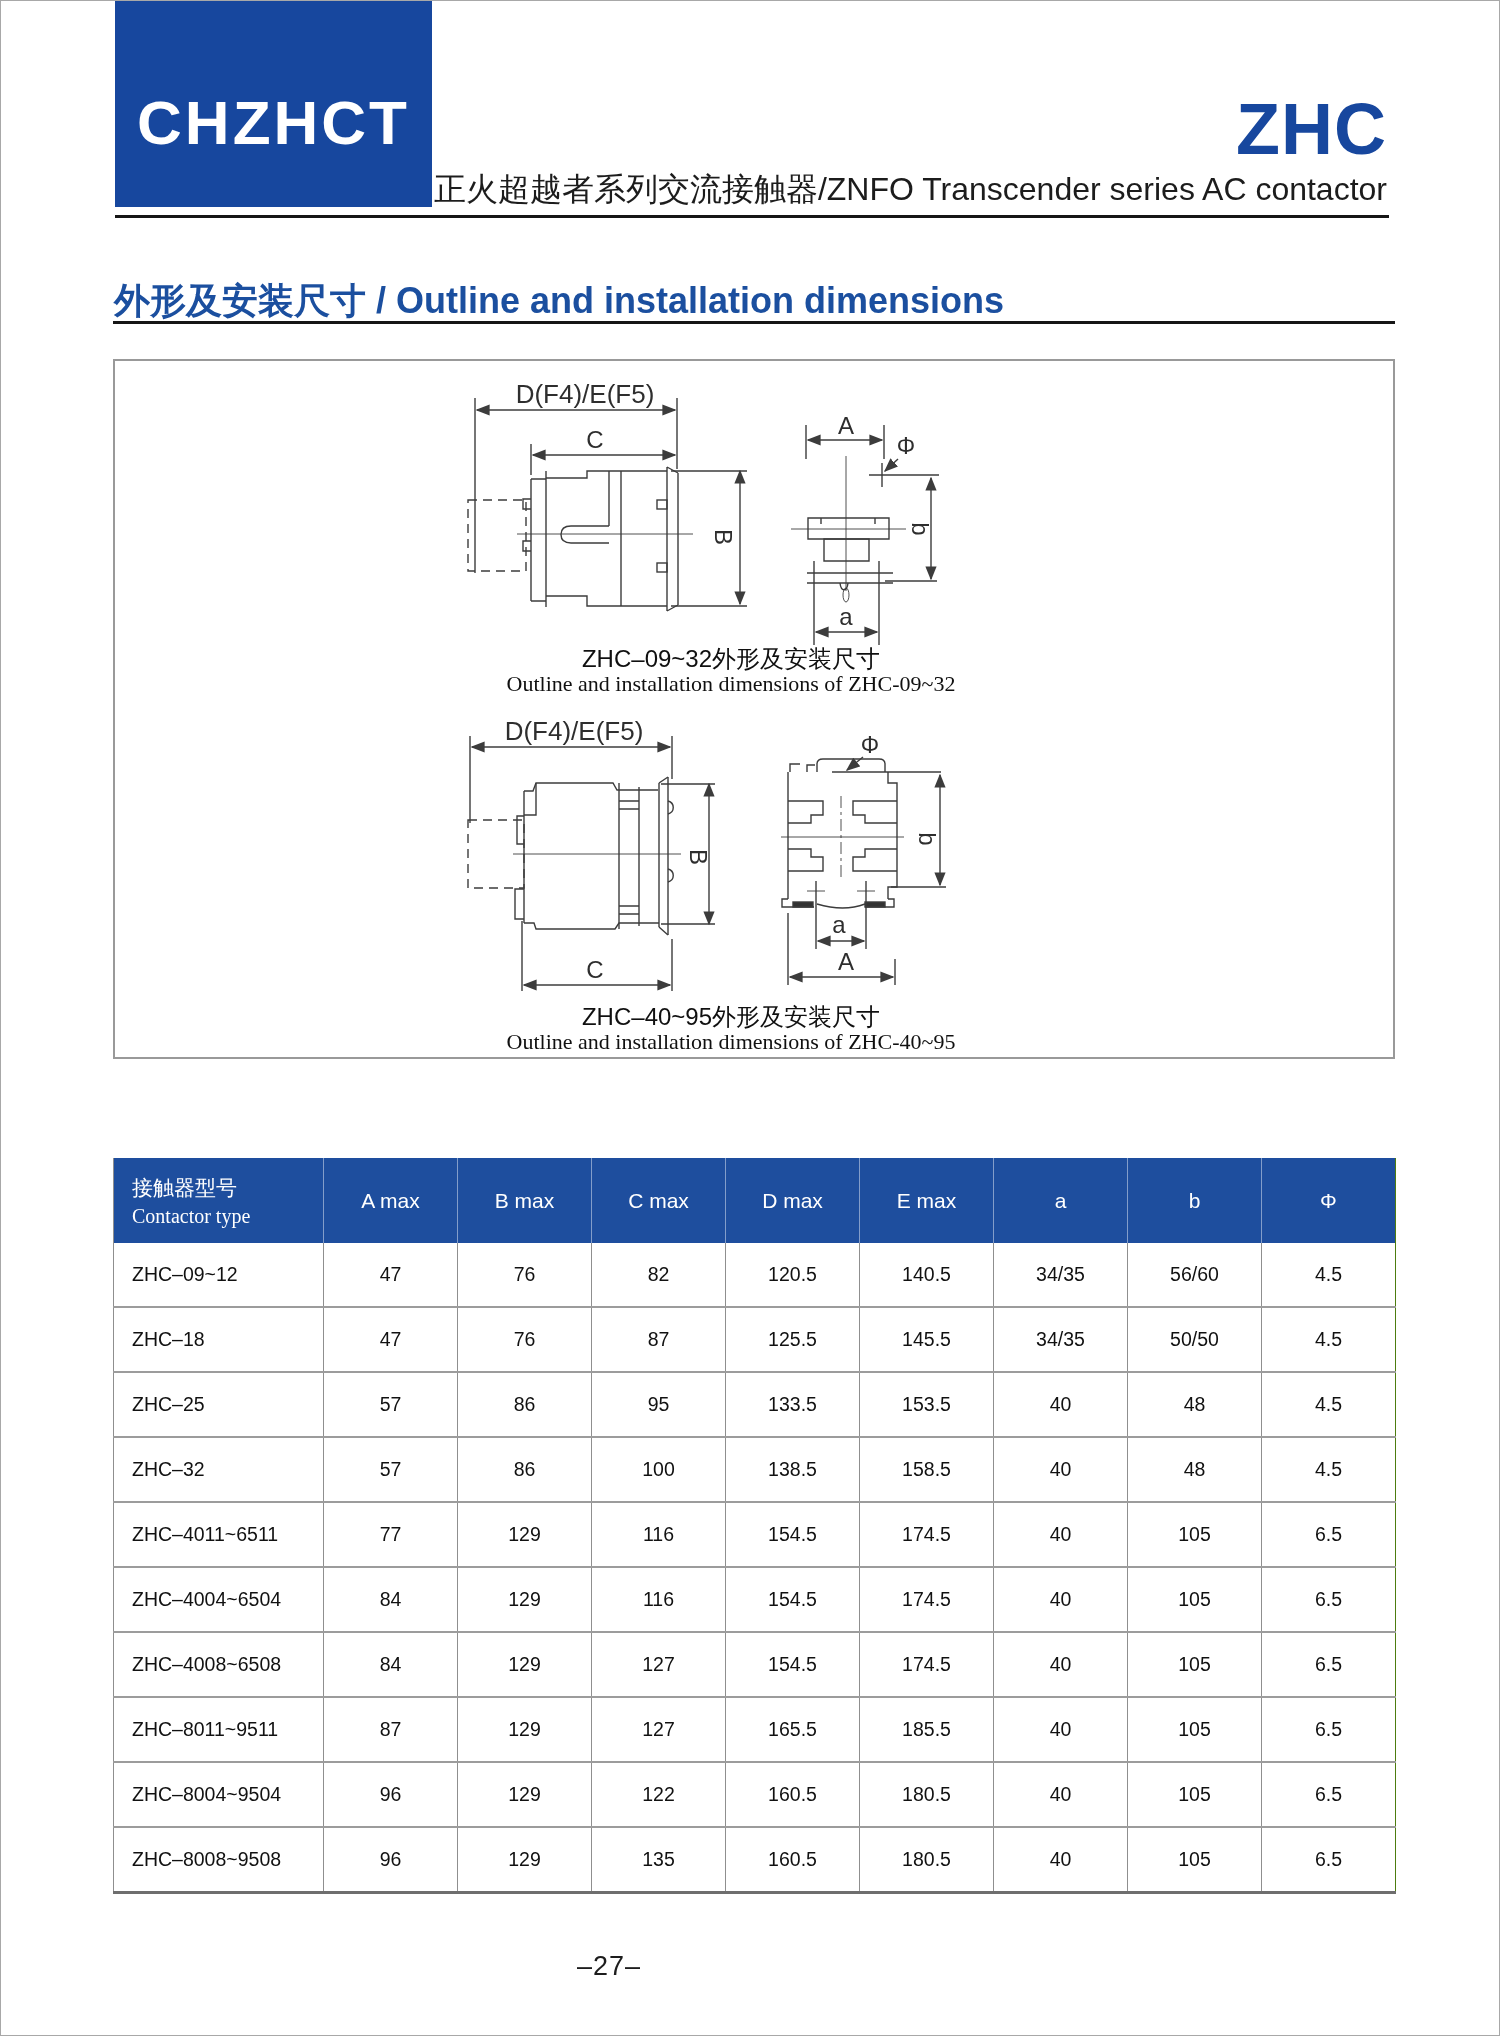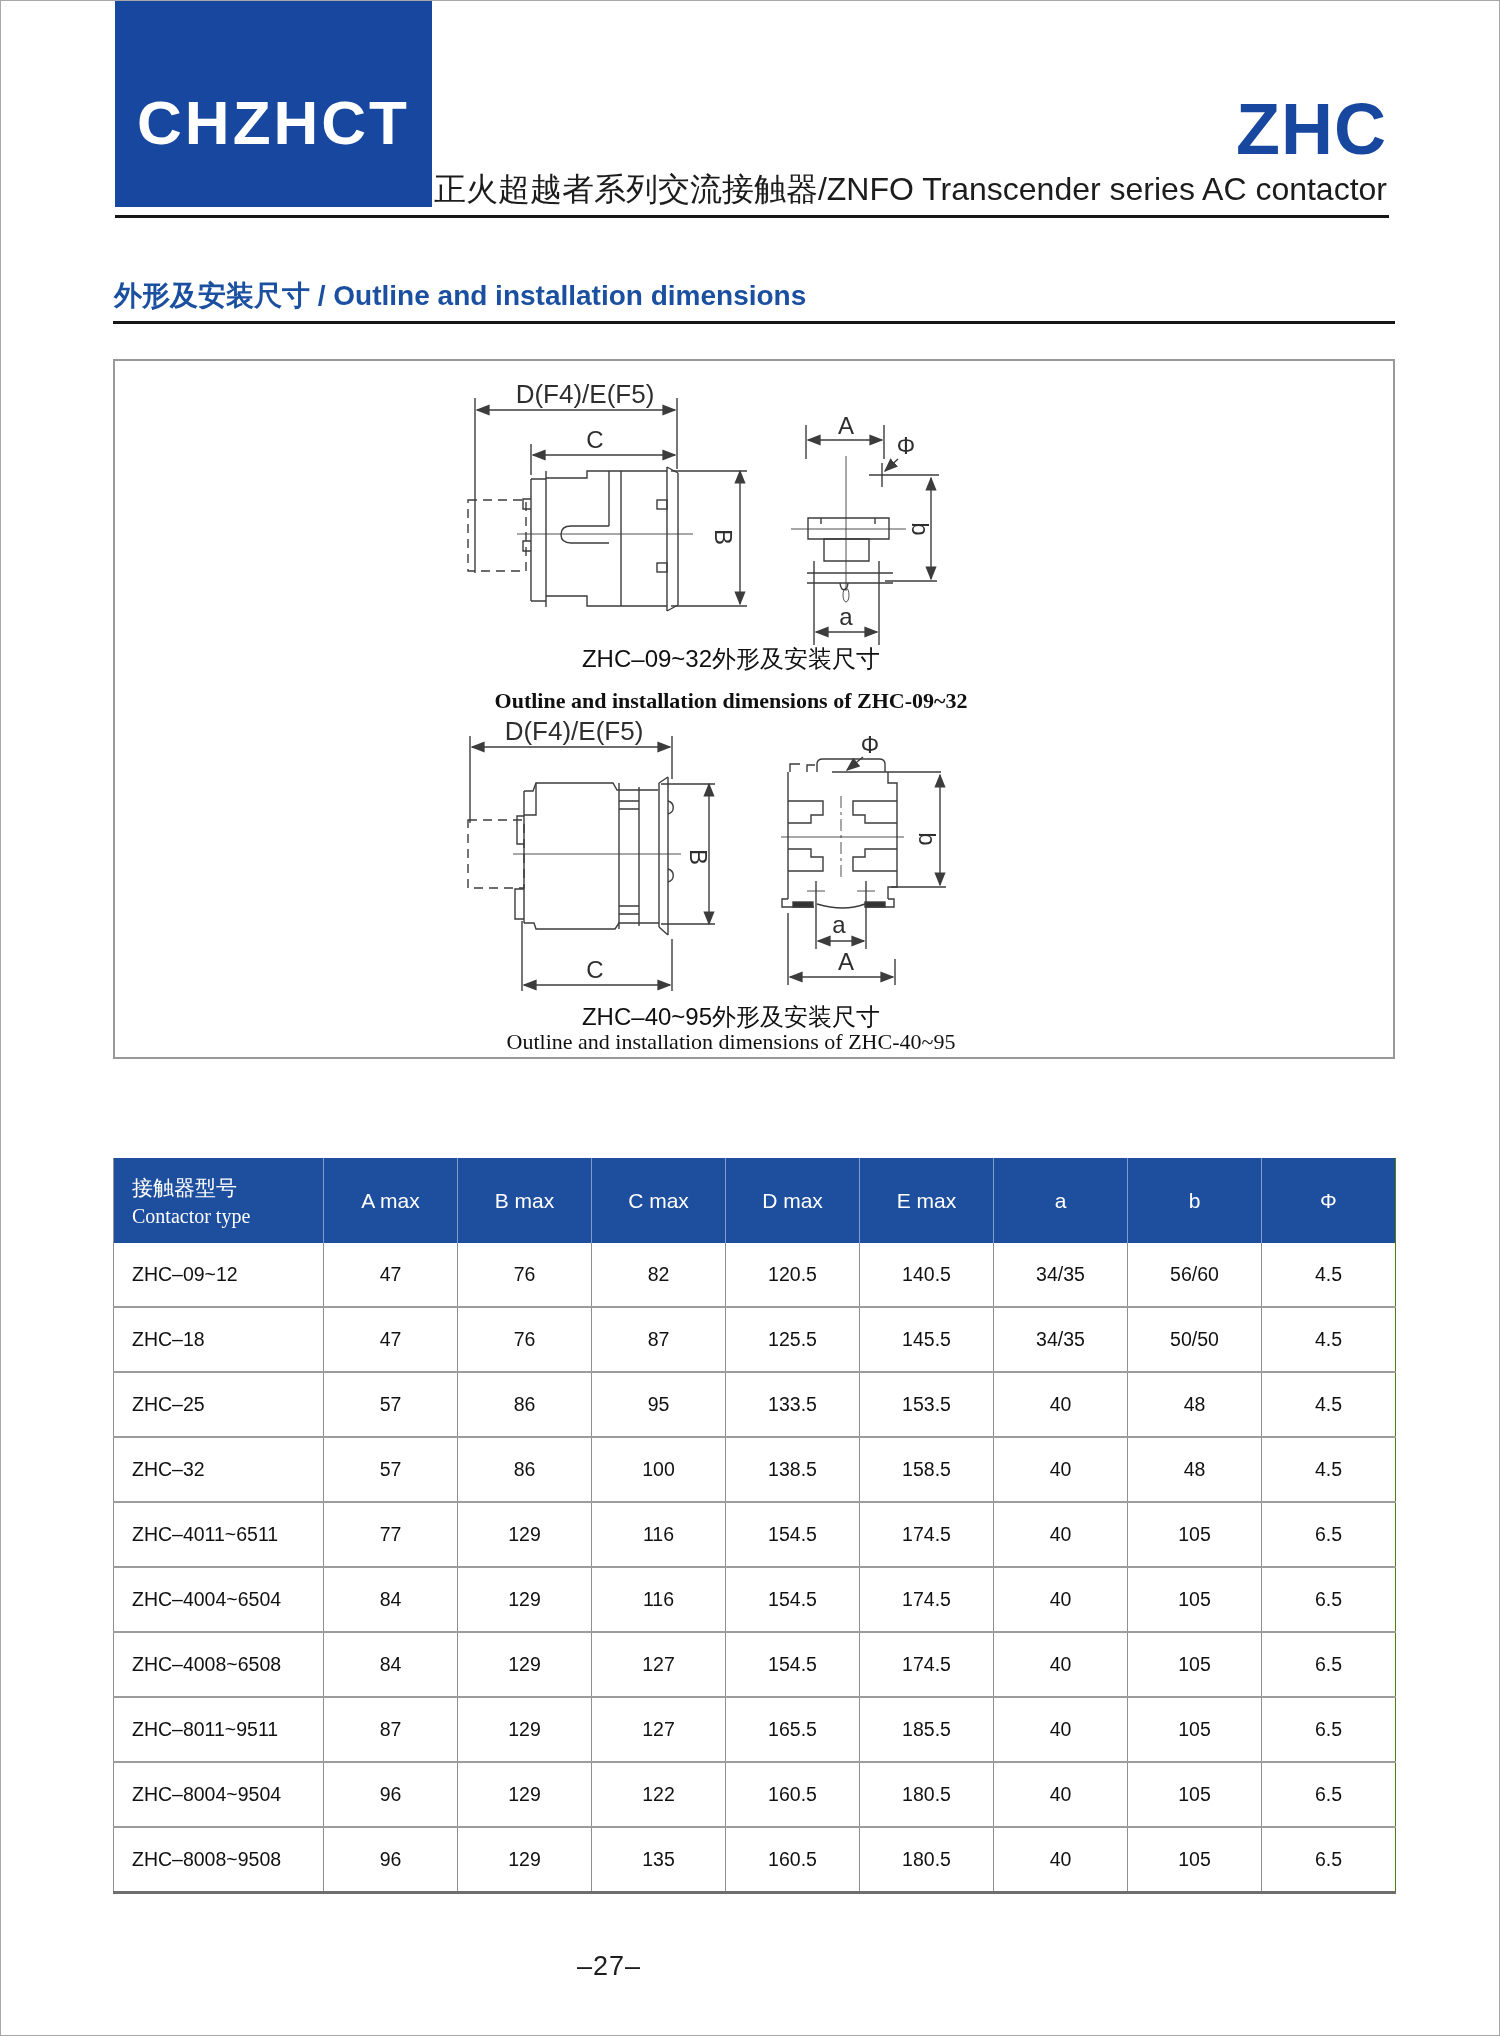--- a/index.html
+++ b/index.html
@@ -21,36 +21,36 @@
     font-size:72px;font-weight:bold;color:#17479E;line-height:1;letter-spacing:1px;
   }
   .series-subtitle{
     position:absolute;right:112px;top:170px;
     font-size:32px;color:#1c1c1c;line-height:36px;white-space:nowrap;
   }
   .rule{position:absolute;background:#161616;}
   .rule-header{left:114px;top:214px;width:1274px;height:3px;}
   .section-title{
     position:absolute;left:113px;top:276px;margin:0;
-    font-size:28px;font-weight:bold;color:#1B4F9F;white-space:nowrap;
+    font-size:36px;font-weight:bold;color:#1B4F9F;white-space:nowrap;
   }
   .rule-section{left:112px;top:320px;width:1282px;height:3px;}
   
   .drawing-box{
     position:absolute;left:112px;top:358px;width:1282px;height:700px;
     border:2px solid #999999;box-sizing:border-box;background:#ffffff;
   }
   .fig-svg{position:absolute;}
   #fig1-svg{left:440px;top:376px;width:520px;height:272px;}
   #fig2-svg{left:440px;top:708px;width:520px;height:288px;}
   .caption{position:absolute;left:300px;width:860px;text-align:center;color:#101010;}
   .caption-zh{font-size:24px;}
   .caption-en{font-family:"Liberation Serif",serif;font-size:22px;}
   .cap1-zh{top:642px;}
-  .cap1-en{top:687px;font-weight:bold;}
+  .cap1-en{top:670px;}
   .cap2-zh{top:1000px;}
   .cap2-en{top:1028px;}
   svg text{fill:#2e2e2e;font-family:"Liberation Sans",sans-serif;}
   
   table.dims{
     position:absolute;left:112px;top:1157px;width:1282px;
     border-collapse:collapse;table-layout:fixed;
     border-left:1px solid #8f8f8f;border-right:1px solid #4d7c0f;
   }
   table.dims th{

